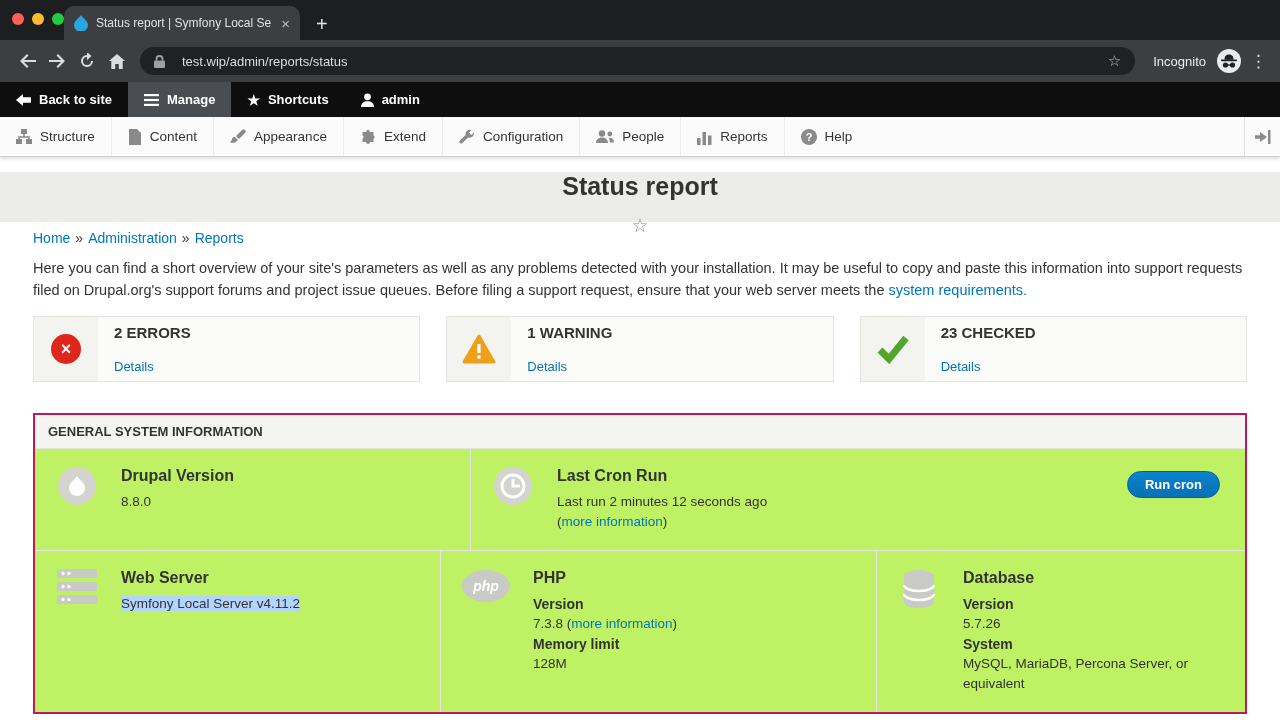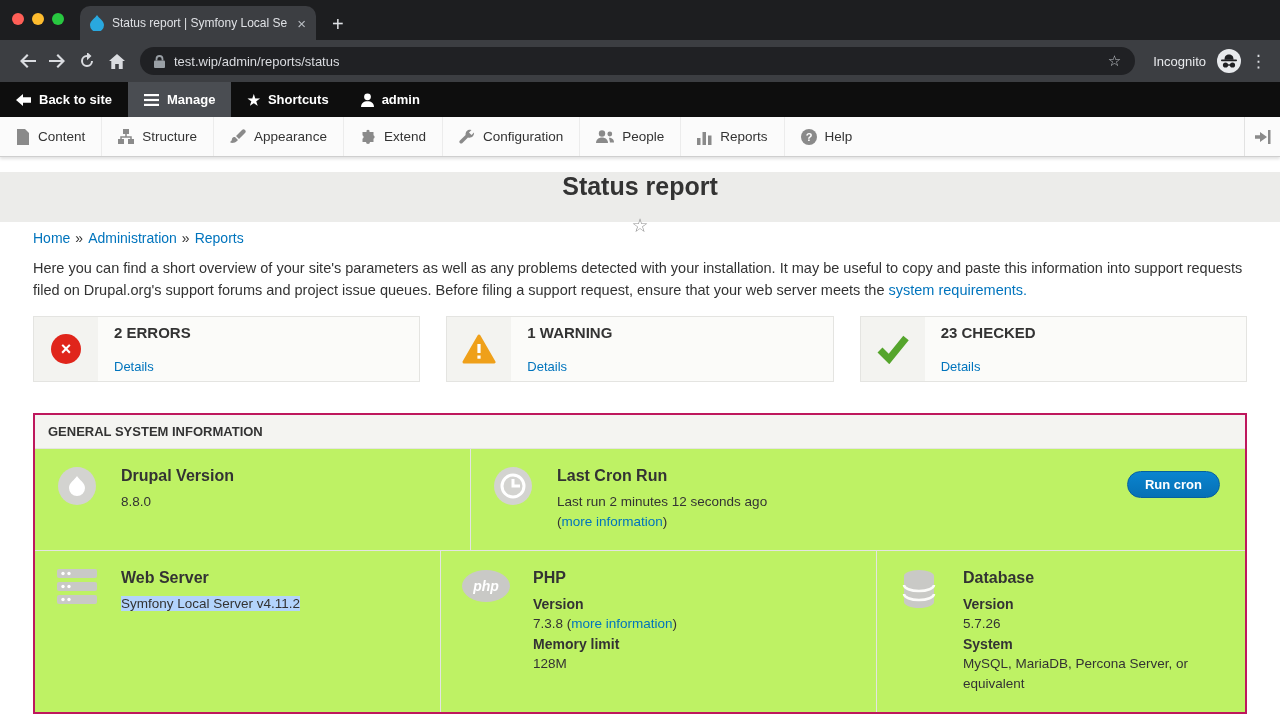--- a/index.html
+++ b/index.html
@@ -4,30 +4,30 @@
 <style>
   * { margin:0; padding:0; box-sizing:border-box; }
   html,body { width:1280px; height:720px; overflow:hidden; background:#fff;
               font-family:"Liberation Sans", sans-serif; }
 
   
   .tabstrip { height:40px; background:#1d1e20; position:relative; display:flex; align-items:flex-end; }
   .traffic-lights { position:absolute; left:12px; top:13px; display:flex; gap:8px; }
   .light { width:12px; height:12px; border-radius:50%; }
   .light.red { background:#ff5f57; } .light.yellow { background:#febc2e; } .light.green { background:#28c840; }
-  .tab { margin-left:80px; width:236px; height:34px; background:#3c3e42; border-radius:10px 10px 0 0;
+  .tab { margin-left:64px; width:236px; height:34px; background:#3c3e42; border-radius:10px 10px 0 0;
          display:flex; align-items:center; gap:8px; padding:0 10px; }
   .tab-title { color:#dfe1e5; font-size:12px; white-space:nowrap; overflow:hidden; flex:1; }
   .tab-close { color:#b9bdc2; font-size:15px; line-height:1; }
   .newtab { color:#dfe1e5; font-size:20px; margin:0 0 6px 16px; line-height:1; }
 
   .browser-toolbar { height:42px; background:#3c3e42; display:flex; align-items:center; padding:0 12px; }
   .nav-btn { width:30px; height:30px; display:flex; align-items:center; justify-content:center; }
   .addressbar { flex:1; height:28px; background:#202124; border-radius:14px; display:flex;
-                align-items:center; padding:0 14px; gap:9px; margin:0 10px 0 8px; }
+                align-items:center; padding:0 14px; gap:17px; margin:0 10px 0 8px; }
   .url { color:#dadce0; font-size:13px; flex:1; }
   .bookmark-star { color:#c0c4c9; font-size:15px; }
   .incognito-label { color:#e8eaed; font-size:13px; margin:0 10px 0 8px; }
   .menu-dots { color:#dadce0; font-size:17px; margin-left:8px; letter-spacing:1px; }
 
   
   .admin-toolbar { height:35px; background:#0e0e0e; display:flex; align-items:stretch; color:#fff; font-size:13px; }
   .tb-item { display:flex; align-items:center; gap:8px; padding:0 16px; font-weight:700; }
   .tb-item.active { background:#4a4d52; }
   .tb-star { font-size:14px; color:#fff; line-height:1; }
@@ -169,33 +169,33 @@
     <svg width="13" height="14" viewBox="0 0 13 14">
         <circle cx="6.5" cy="3.8" r="3.4" fill="#fff"></circle>
         <path d="M0 14c0-3.8 2.8-5.8 6.5-5.8S13 10.2 13 14z" fill="#fff"></path>
       </svg>
     <span>admin</span>
   </span>
 </div>
 
 <div class="admin-menubar">
   <span class="mb-item">
-    <svg width="14" height="16" viewBox="0 0 14 16">
-        <path d="M1 0h8l4 4v12H1z" fill="#8a8a8a"></path>
-      </svg>
-    <span>Content</span>
-  </span>
-  <span class="mb-item">
     <svg width="16" height="16" viewBox="0 0 16 16">
         <rect x="5" y="0" width="6" height="5" fill="#8a8a8a"></rect>
         <rect x="0" y="10" width="6" height="5" fill="#8a8a8a"></rect>
         <rect x="10" y="10" width="6" height="5" fill="#8a8a8a"></rect>
         <path d="M8 5v3M3 10V8h10v2" stroke="#8a8a8a" stroke-width="1.5" fill="none"></path>
       </svg>
     <span>Structure</span>
+  </span>
+  <span class="mb-item">
+    <svg width="14" height="16" viewBox="0 0 14 16">
+        <path d="M1 0h8l4 4v12H1z" fill="#8a8a8a"></path>
+      </svg>
+    <span>Content</span>
   </span>
   <span class="mb-item">
     <svg width="16" height="16" viewBox="0 0 16 16">
         <path d="M15 1c-1-1-2-1-3 0L6 7l3 3 6-6c1-1 1-2 0-3zM5 8l3 3-1 1c-1 1-3 2-5 2-1 0-2-1-2-1s2-1 2-3c0-1 1-2 2-2z" fill="#8a8a8a"></path>
       </svg>
     <span>Appearance</span>
   </span>
   <span class="mb-item">
     <svg width="16" height="16" viewBox="0 0 16 16">
         <path d="M6.5 1.5a2 2 0 013 0V3h4v3.2a2 2 0 010 3.6V13H10a2 2 0 01-4 0H2.5V9.8a2 2 0 000-3.6V3h4z" fill="#8a8a8a"></path>

